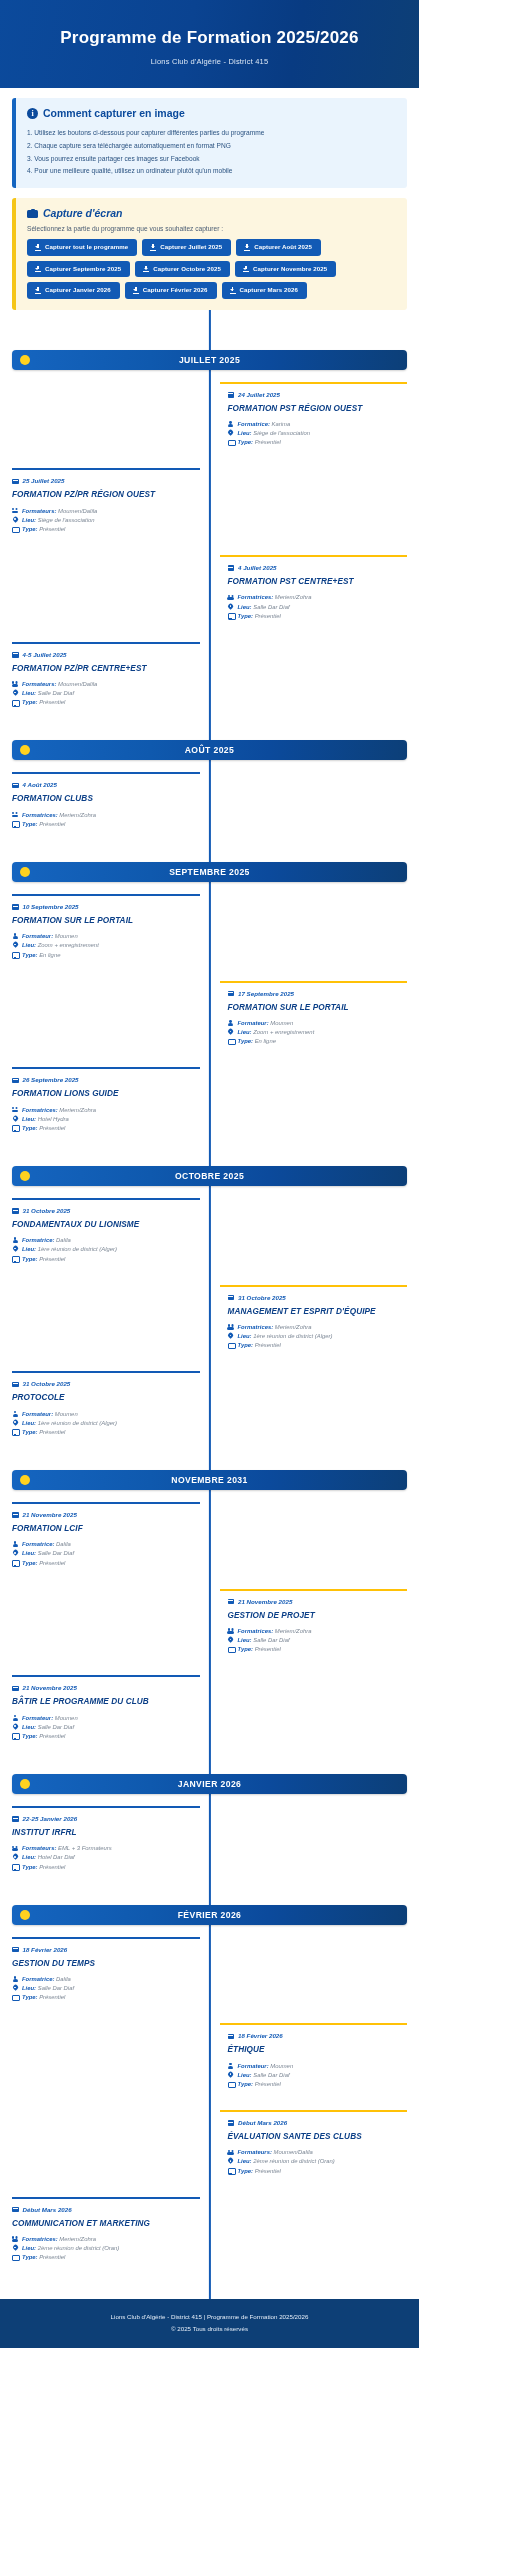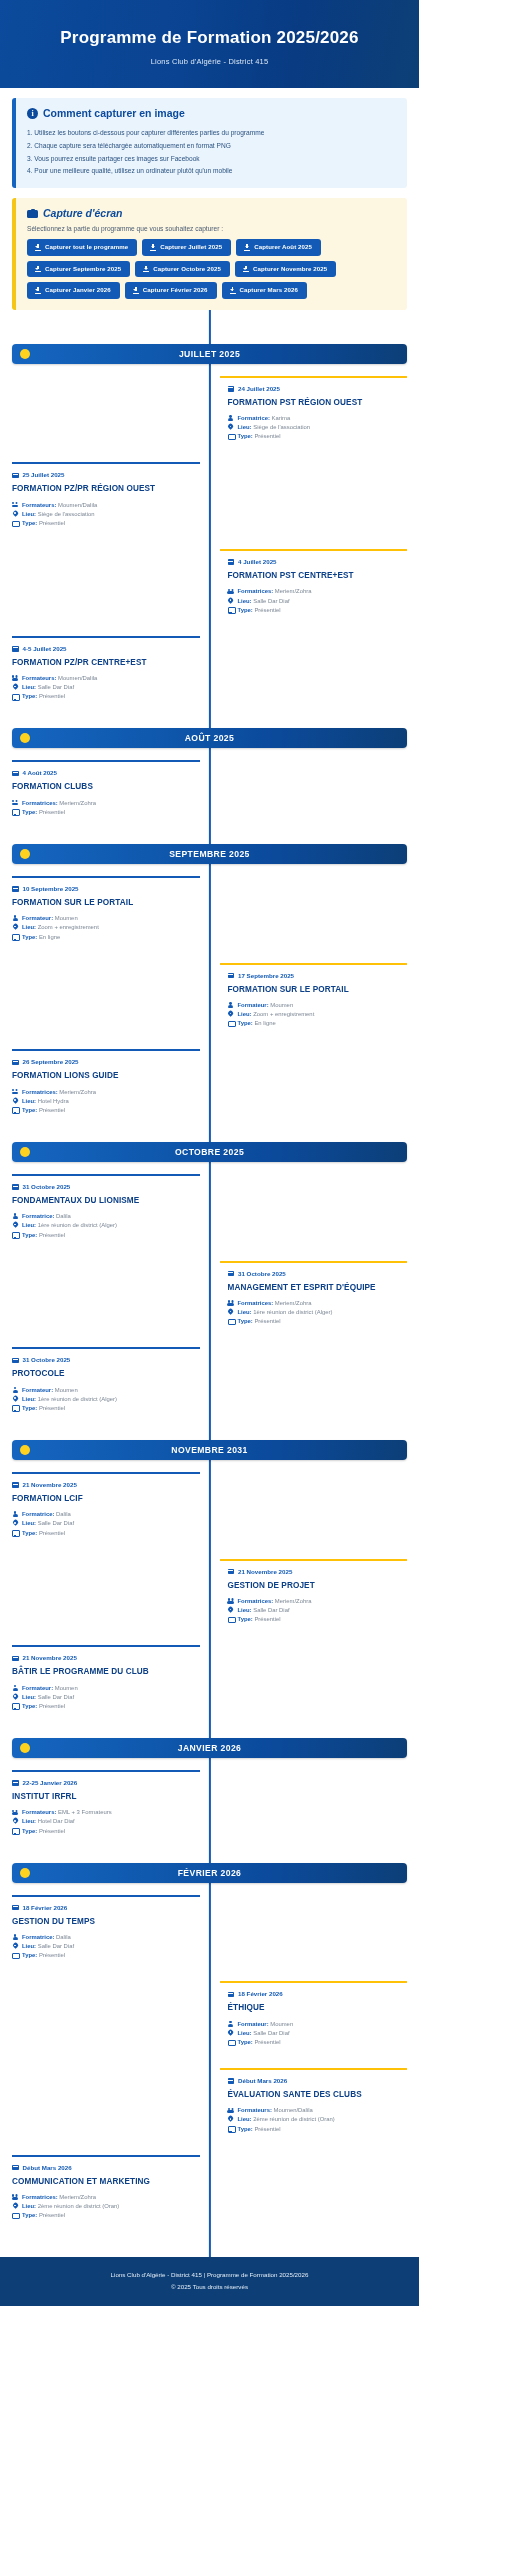--- a/index.html
+++ b/index.html
@@ -102,39 +102,40 @@
     position:absolute;left:50%;top:0;bottom:0;width:2.2px;
     background:#125ab5;transform:translateX(-50%);z-index:0;
   }
 
   .month-bar{
     position:relative;z-index:3;
     background:linear-gradient(95deg,#1565c0 0%,#0f59ae 35%,#0b4a9c 65%,#0c3f78 100%);
     border-radius:4px;
     height:20px;
     display:flex;align-items:center;
-    margin:18px 0 0 0;
+    margin:24px 0 0 0;
     box-shadow:0 1px 2px rgba(0,0,0,.18);
   }
   .month-dot{
     width:10px;height:10px;border-radius:50%;background:#ffd21f;
     margin-left:8px;flex:0 0 auto;
   }
   .month-label{
     position:absolute;left:0;right:0;text-align:center;
     color:#ffffff;font-size:8.6px;font-weight:bold;letter-spacing:.4px;
   }
 
   .row{position:relative;z-index:2;display:block;}
   .card{
     position:relative;
     width:calc(50% - 10px);
     background:#ffffff;
     padding:7px 0 9px 0;
     margin-top:12px;
+    font-style:italic;
   }
   .card.left{margin-right:auto;border-top:2px solid #125ab5;}
   .card.right{margin-left:auto;border-top:2px solid #ffc107;padding-left:8px;}
   .card.left{padding-right:8px;}
 
   .ev-date{
     display:flex;align-items:center;gap:4px;
     color:#125ab5;font-size:6.2px;font-weight:bold;margin-bottom:6px;
   }
   .cal-icon{width:6.5px;height:6.5px;position:relative;flex:0 0 auto;}

